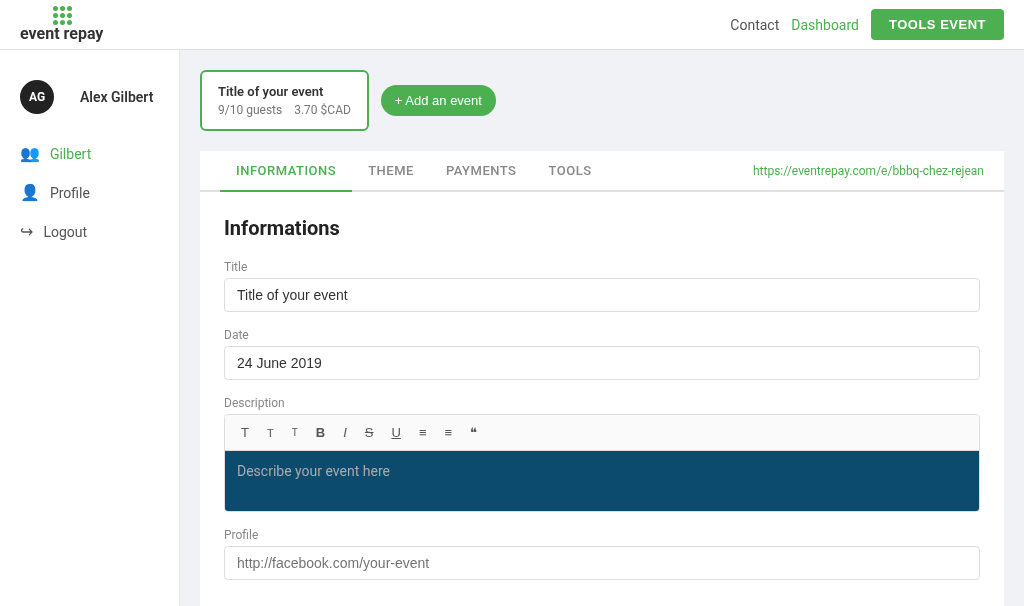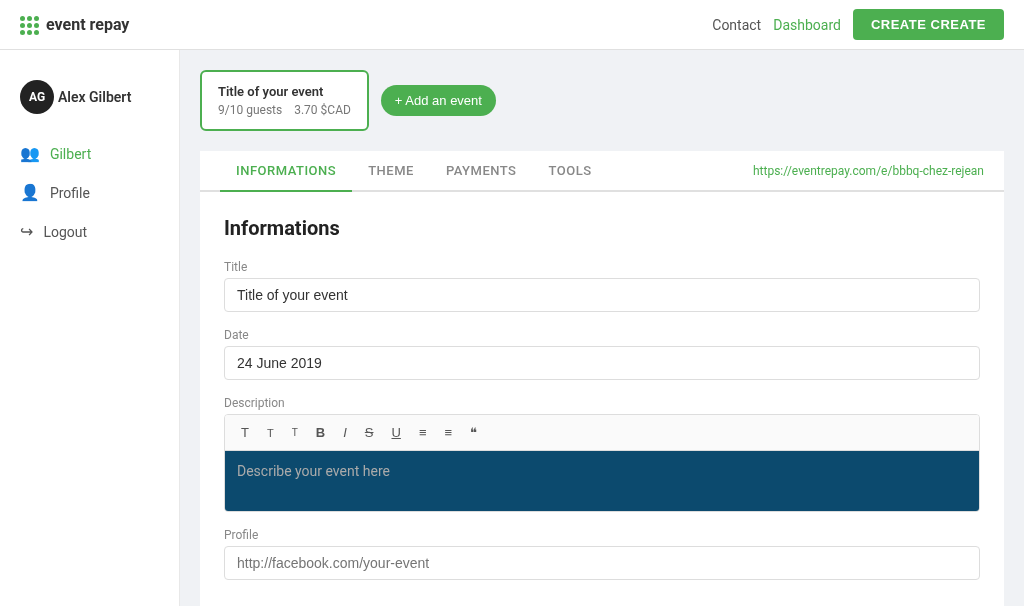--- a/index.html
+++ b/index.html
@@ -1,33 +1,33 @@
 <!DOCTYPE html>
 <html><head>
   <meta charset="utf-8">
   <style>
     * { box-sizing: border-box; margin: 0; padding: 0; }
     body { font-family: -apple-system, BlinkMacSystemFont, 'Segoe UI', Roboto, sans-serif; background: #f0f2f5; min-height: 606px; font-size: 14px; color: #333; }
 
     
     .header { background: #fff; height: 50px; display: flex; align-items: center; justify-content: space-between; padding: 0 20px; border-bottom: 1px solid #e0e0e0; position: fixed; top: 0; left: 0; right: 0; z-index: 100; }
-    .header-logo { display: flex; align-items: center; gap: 8px; font-weight: 700; font-size: 16px; color: #333; }
+    .header-logo { display: flex; align-items: center; font-weight: 700; font-size: 16px; color: #333; flex-direction: column; }
     .logo-dots { display: grid; grid-template-columns: 1fr 1fr 1fr; gap: 2px; width: 18px; height: 18px; }
     .logo-dot { width: 5px; height: 5px; background: #4caf50; border-radius: 50%; }
     .header-nav { display: flex; align-items: center; gap: 12px; }
     .header-nav a { color: #555; text-decoration: none; font-size: 14px; }
     .header-nav a.dashboard { color: #4caf50; }
     .create-event-btn { background: #4caf50; color: #fff; border: none; padding: 8px 18px; border-radius: 4px; font-weight: 600; font-size: 13px; cursor: pointer; letter-spacing: 0.5px; }
 
     
     .layout { display: flex; padding-top: 50px; min-height: 606px; }
 
     
     .sidebar { width: 180px; background: #fff; min-height: calc(606px - 50px); padding: 20px 0; border-right: 1px solid #e8e8e8; flex-shrink: 0; }
-    .sidebar-user { display: flex; align-items: center; gap: 4px; padding: 10px 20px 20px; }
+    .sidebar-user { display: flex; align-items: center; gap: 26px; padding: 10px 20px 20px; }
     .sidebar-username { font-weight: 600; font-size: 14px; color: #333; }
     .sidebar-item { display: flex; align-items: center; gap: 10px; padding: 10px 20px; cursor: pointer; color: #555; text-decoration: none; font-size: 14px; }
     .sidebar-item.active { color: #4caf50; }
     .sidebar-icon { font-size: 16px; }
 
     
     .main { flex: 1; padding: 20px; background: #f0f2f5; overflow-y: auto; }
 
     
     .event-cards { display: flex; gap: 12px; margin-bottom: 20px; align-items: center; flex-wrap: wrap; }
@@ -75,21 +75,21 @@
         <div class="logo-dot"></div>
       <div class="logo-dot"></div>
         <div class="logo-dot"></div>
         <div class="logo-dot"></div>
     </div>
     <span>event repay</span>
   </div>
   <div class="header-nav">
     <a href="#" class="nav-contact">Contact</a>
     <a href="#" class="dashboard">Dashboard</a>
-    <button class="create-event-btn">CREATE CREATE</button>
+    <button class="create-event-btn">TOOLS EVENT</button>
   </div>
 </header>
 
 <div class="layout">
 
   <aside class="sidebar">
     <div class="sidebar-user">
       <div class="avatar-circle">AG</div>
       <span class="sidebar-username">Alex Gilbert</span>
     </div>

